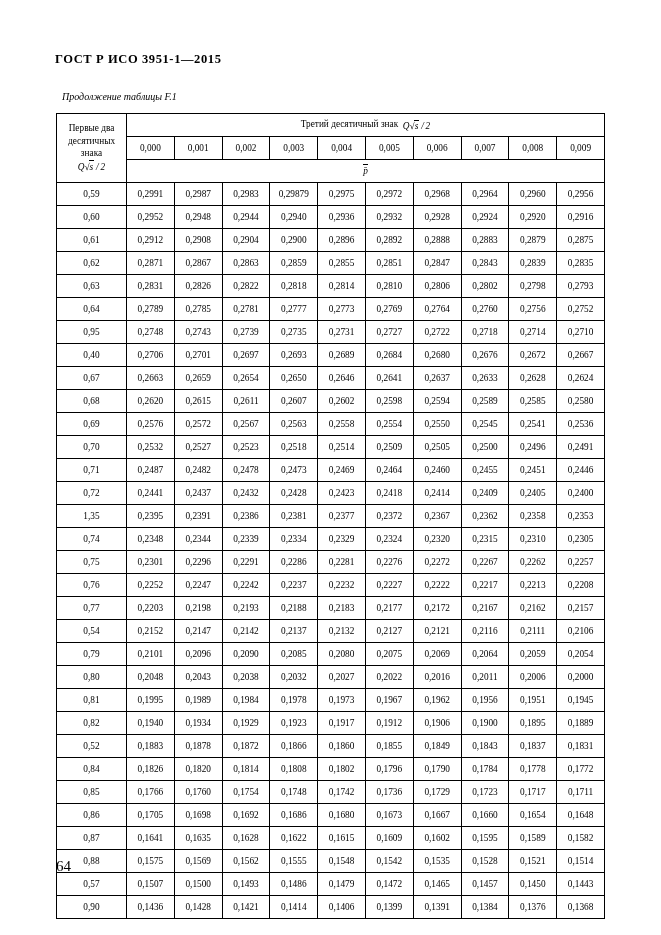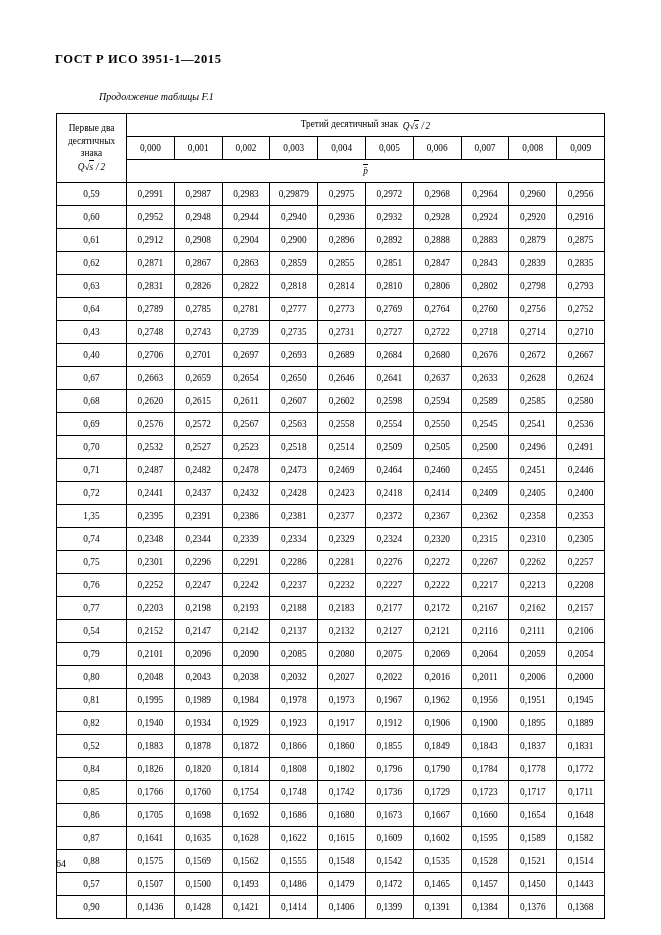--- a/index.html
+++ b/index.html
@@ -30,21 +30,20 @@
     font-weight: bold;
     letter-spacing: 0.6px;
   }
   .cont-label {
     position: absolute;
     left: 62px;
     top: 91px;
     font-family: "Liberation Serif", serif;
     font-size: 10px;
     font-style: italic;
-    margin-left: 37px;
   }
   table.main {
     position: absolute;
     left: 56px;
     top: 113px;
     width: 549px;
     border-collapse: collapse;
     table-layout: fixed;
   }
   table.main td, table.main th {
@@ -104,21 +103,21 @@
     position: absolute;
     left: 0; right: 0;
     top: -2px;
     border-top: 1px solid #000;
   }
   .page-num {
     position: absolute;
     left: 56px;
     top: 858px;
     font-family: "Liberation Serif", serif;
-    font-size: 10px;
+    font-size: 15px;
   }
 </style>
 </head>
 <body>
 
 <div class="page">
 
   <div class="std-header">ГОСТ Р ИСО 3951-1—2015</div>
 
   <div class="cont-label">Продолжение таблицы F.1</div>
@@ -228,21 +227,21 @@
           <td class="datacell">0,2781</td>
           <td class="datacell">0,2777</td>
           <td class="datacell">0,2773</td>
           <td class="datacell">0,2769</td>
           <td class="datacell">0,2764</td>
           <td class="datacell">0,2760</td>
           <td class="datacell">0,2756</td>
           <td class="datacell">0,2752</td>
         </tr>
         <tr>
-          <td class="firstcol">0,43</td>
+          <td class="firstcol">0,95</td>
           <td class="datacell">0,2748</td>
           <td class="datacell">0,2743</td>
           <td class="datacell">0,2739</td>
           <td class="datacell">0,2735</td>
           <td class="datacell">0,2731</td>
           <td class="datacell">0,2727</td>
           <td class="datacell">0,2722</td>
           <td class="datacell">0,2718</td>
           <td class="datacell">0,2714</td>
           <td class="datacell">0,2710</td>

